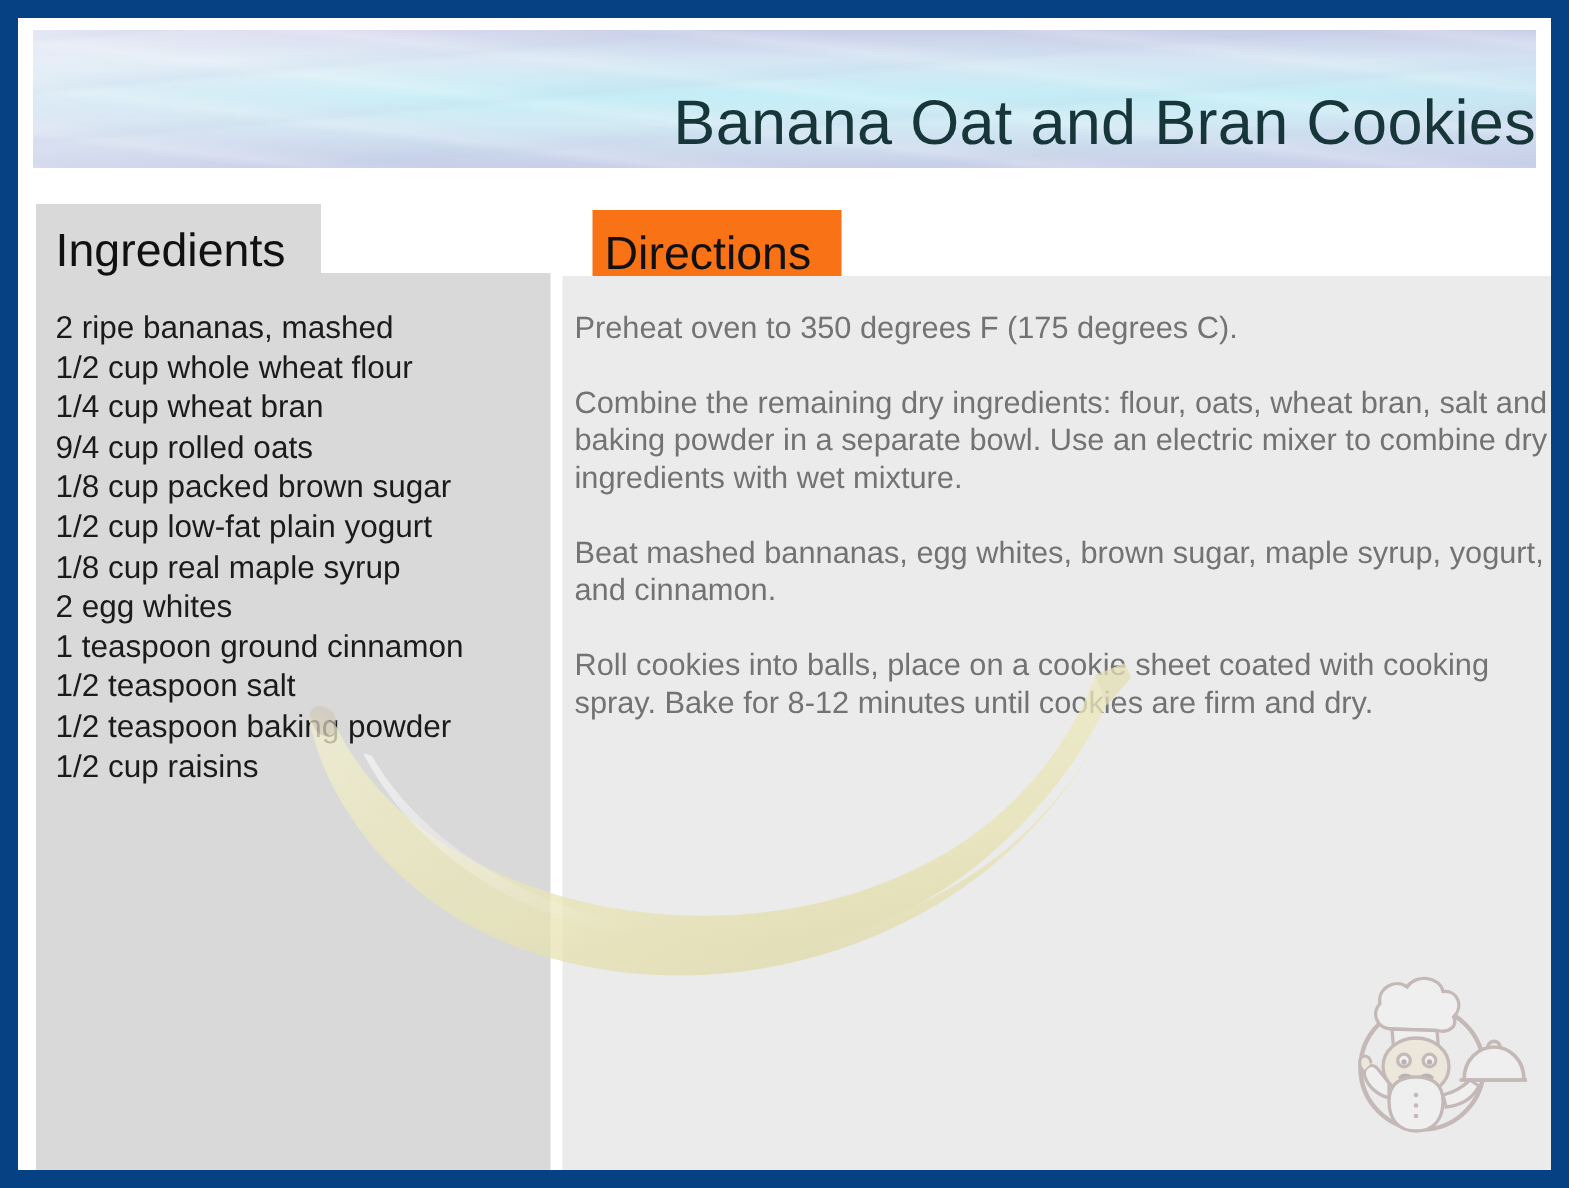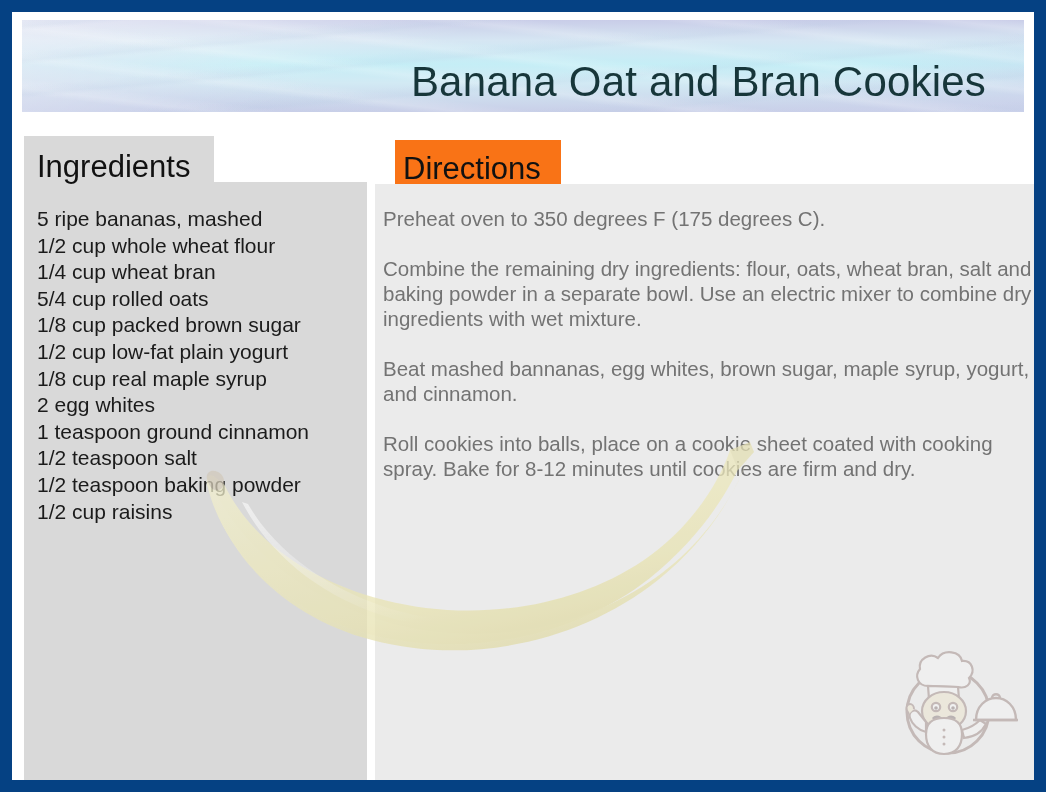--- a/index.html
+++ b/index.html
@@ -63,21 +63,20 @@
         rgba(180,200,225,0.28) 4px,
         rgba(180,200,225,0.0) 13px,
         rgba(180,200,225,0.0) 34px
       );
     opacity: 0.5;
     pointer-events: none;
   }
   #slide-title {
     position: relative;
     z-index: 2;
-    padding-right: 38px;
     font-size: 42px;
     line-height: 1.1;
     color: #17363a;
     white-space: nowrap;
     letter-spacing: 0.2px;
     margin-top: 33px;
   }
 
   
   .panel-tab {
@@ -194,24 +193,24 @@
     <div class="streaks"></div>
     <div class="streaks2"></div>
     <div id="slide-title">Banana Oat and Bran Cookies</div>
   </div>
 
   <div class="panel-tab" id="ingredients-tab">
     <span class="tab-label">Ingredients</span>
   </div>
   <div class="panel-body" id="ingredients-body">
     <ul id="ingredient-list">
-        <li>5 ripe bananas, mashed</li>
+        <li>2 ripe bananas, mashed</li>
         <li>1/2 cup whole wheat flour</li>
         <li>1/4 cup wheat bran</li>
-        <li>5/4 cup rolled oats</li>
+        <li>9/4 cup rolled oats</li>
         <li>1/8 cup packed brown sugar</li>
         <li>1/2 cup low-fat plain yogurt</li>
         <li>1/8 cup real maple syrup</li>
         <li>2 egg whites</li>
         <li>1 teaspoon ground cinnamon</li>
         <li>1/2 teaspoon salt</li>
         <li>1/2 teaspoon baking powder</li>
         <li>1/2 cup raisins</li>
       </ul>
   </div>

